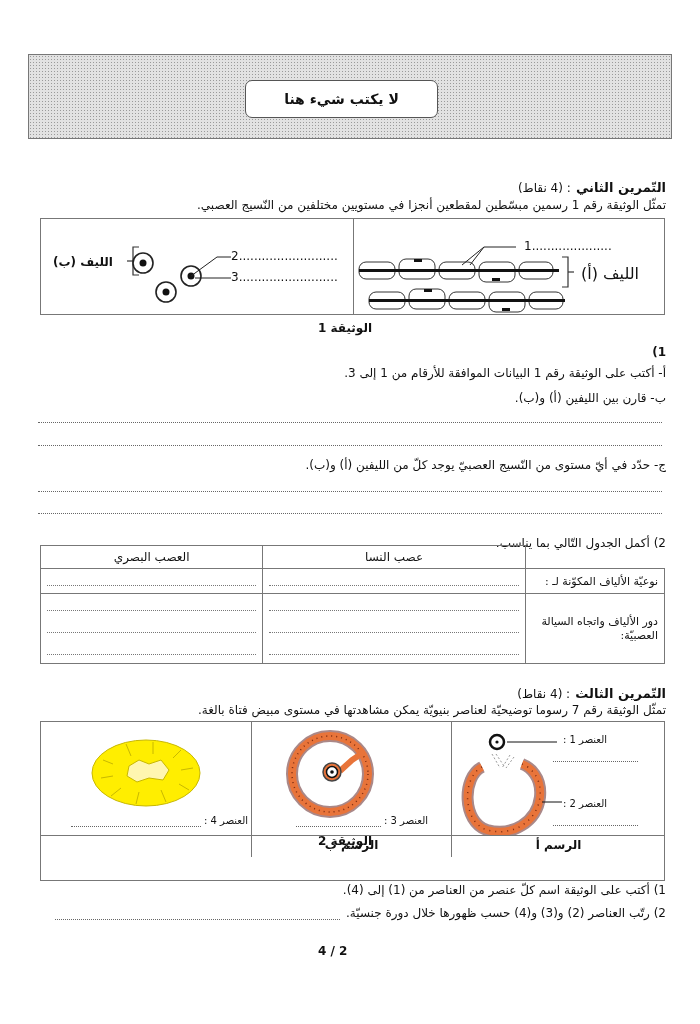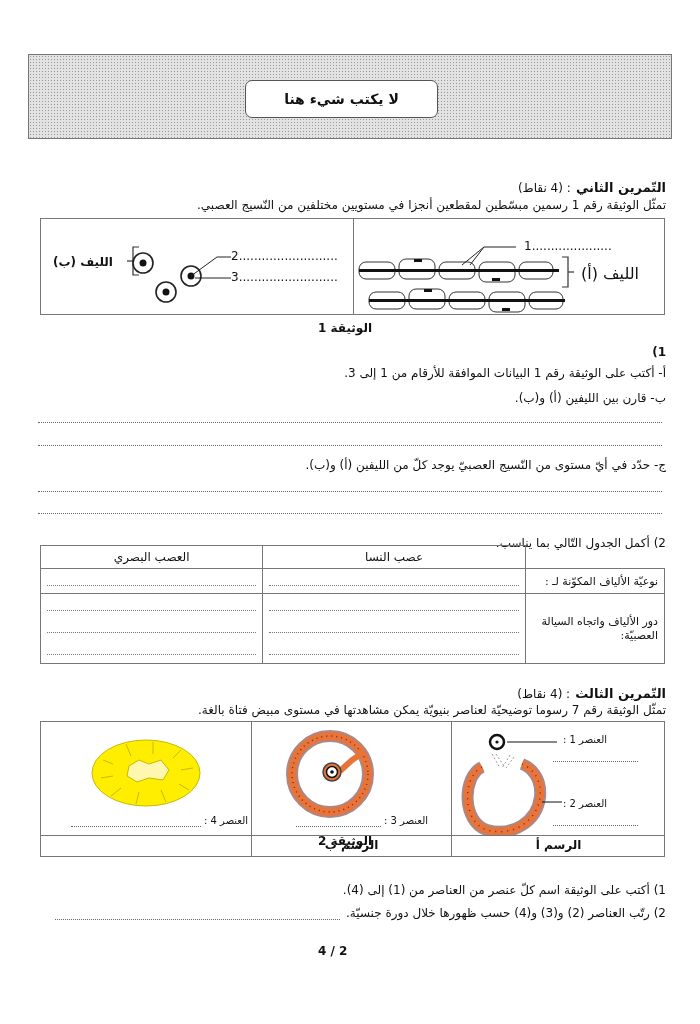--- a/index.html
+++ b/index.html
@@ -152,21 +152,21 @@
   </tr>
 </tbody>
   </table>
 
 <div class="abs" style="right:34px; top:683px;">
   <span class="title">التّمرين الثالث</span>
   <span class="pts">: (4 نقاط)</span>
 </div>
 <div class="abs txt" style="right:34px; top:703px;">تمثّل الوثيقة رقم 7 رسوما توضيحيّة لعناصر بنيويّة يمكن مشاهدتها في مستوى مبيض فتاة بالغة.</div>
 
-<div class="box" style="left:40px; top:721px; width:625px; height:136px;">
+<div class="box" style="left:40px; top:721px; width:625px; height:160px;">
   <div class="abs" style="left:0; top:113px; width:624px; height:1px; background:#777;"></div>
   <div class="abs" style="left:210px; top:0; width:1px; height:135px; background:#777;"></div>
   <div class="abs" style="left:410px; top:0; width:1px; height:135px; background:#777;"></div>
 
   <svg class="abs" style="left:411px; top:0;" width="213" height="113">
     <g>
       <circle cx="45" cy="20" r="7" fill="#fff" stroke="#111" stroke-width="2.5"></circle>
       <circle cx="45" cy="20" r="1.6" fill="#111"></circle>
     </g>
     <g stroke="#999" stroke-dasharray="2 2" fill="none">

